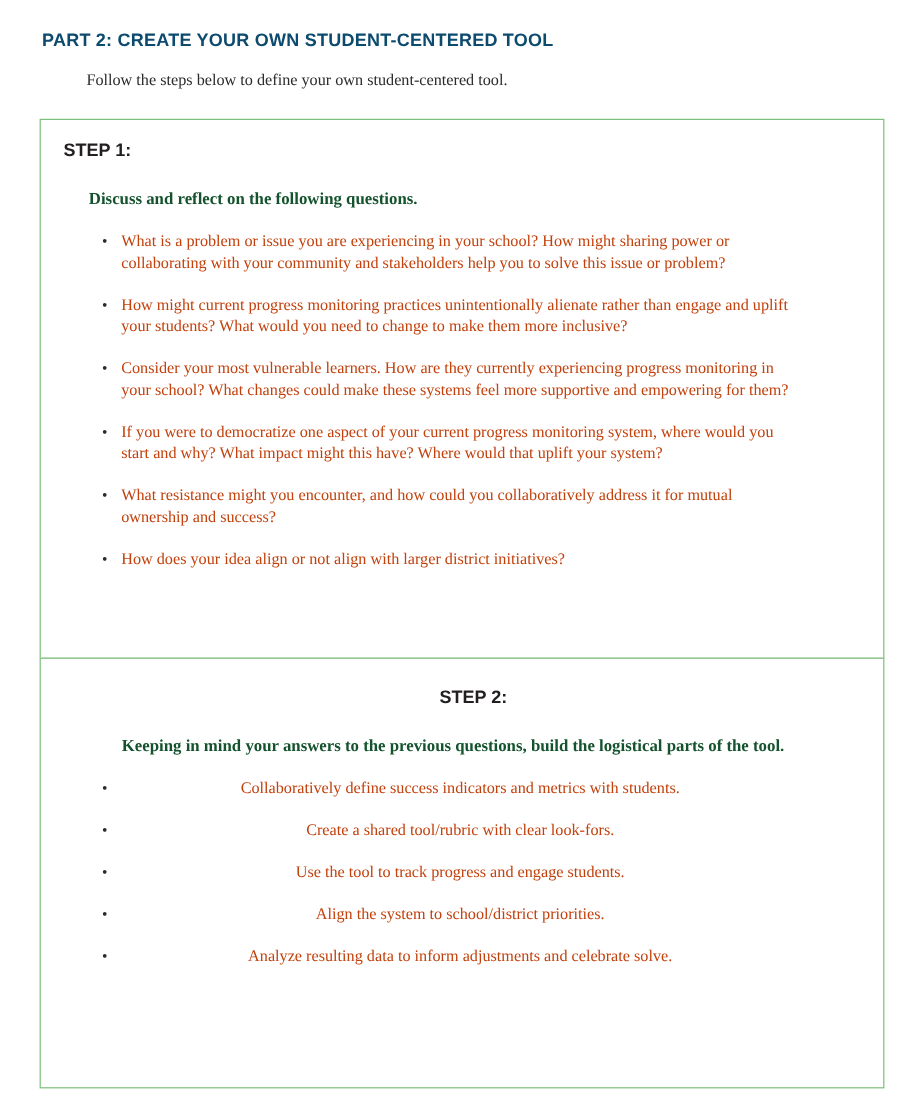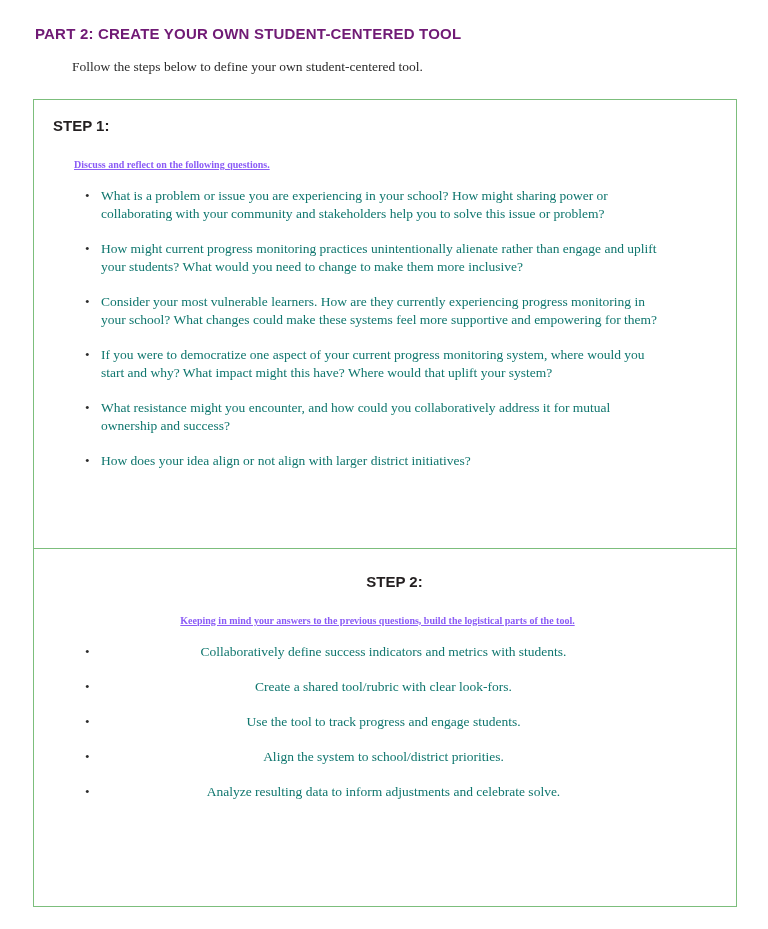--- a/index.html
+++ b/index.html
@@ -10,21 +10,21 @@
     background:#ffffff;
     font-family:"Liberation Serif", serif;
     color:#2a2a2a;
     overflow:hidden;
   }
   .doc-title {
     position:absolute; left:35px; top:25px;
     font-family:"Liberation Sans", sans-serif;
     font-weight:700; font-size:15px;
     letter-spacing:0.2px;
-    color:#701a75;
+    color:#0c4a6e;
   }
   .intro {
     position:absolute; left:72px; top:59px;
     font-size:13.5px; color:#2b2b2b;
   }
   .boxes { position:absolute; left:33px; top:99px; width:704px; }
   .step-box {
     border:1.5px solid #7cbe7c;
     background:#ffffff;
     width:704px;
@@ -32,34 +32,33 @@
   .step-box.step1 { height:450px; }
   .step-box.step2 { height:359px; margin-top:-1.5px;text-align:center; }
   .step-heading {
     font-family:"Liberation Sans", sans-serif;
     font-weight:700; font-size:15px;
     color:#231f20;
     margin:17px 0 0 19px;
   }
   .step2 .step-heading { margin-top:24px; }
   .step-lead {
-    font-weight:700; font-size:10px;
-    color:#8b5cf6;
+    font-weight:700; font-size:14px;
+    color:#14532d;
     margin:25px 55px 0 40px;
-    text-decoration:underline;
   }
   .bullet-list { list-style:none; margin:6px 0 0 50px; }
   .bullet-list li {
     position:relative;
     padding-left:17px;
     width:582px;
     margin-top:17px;
     font-size:13.5px;
     line-height:18px;
-    color:#0f766e;
+    color:#c2410c;
   }
   .bullet-list li::before {
     content:"\2022";
     position:absolute; left:1px; top:0;
     font-size:13px; color:#2b2b2b;
   }
   .step2 .bullet-list li { margin-top:17px; }
 </style>
 </head>
 <body>

